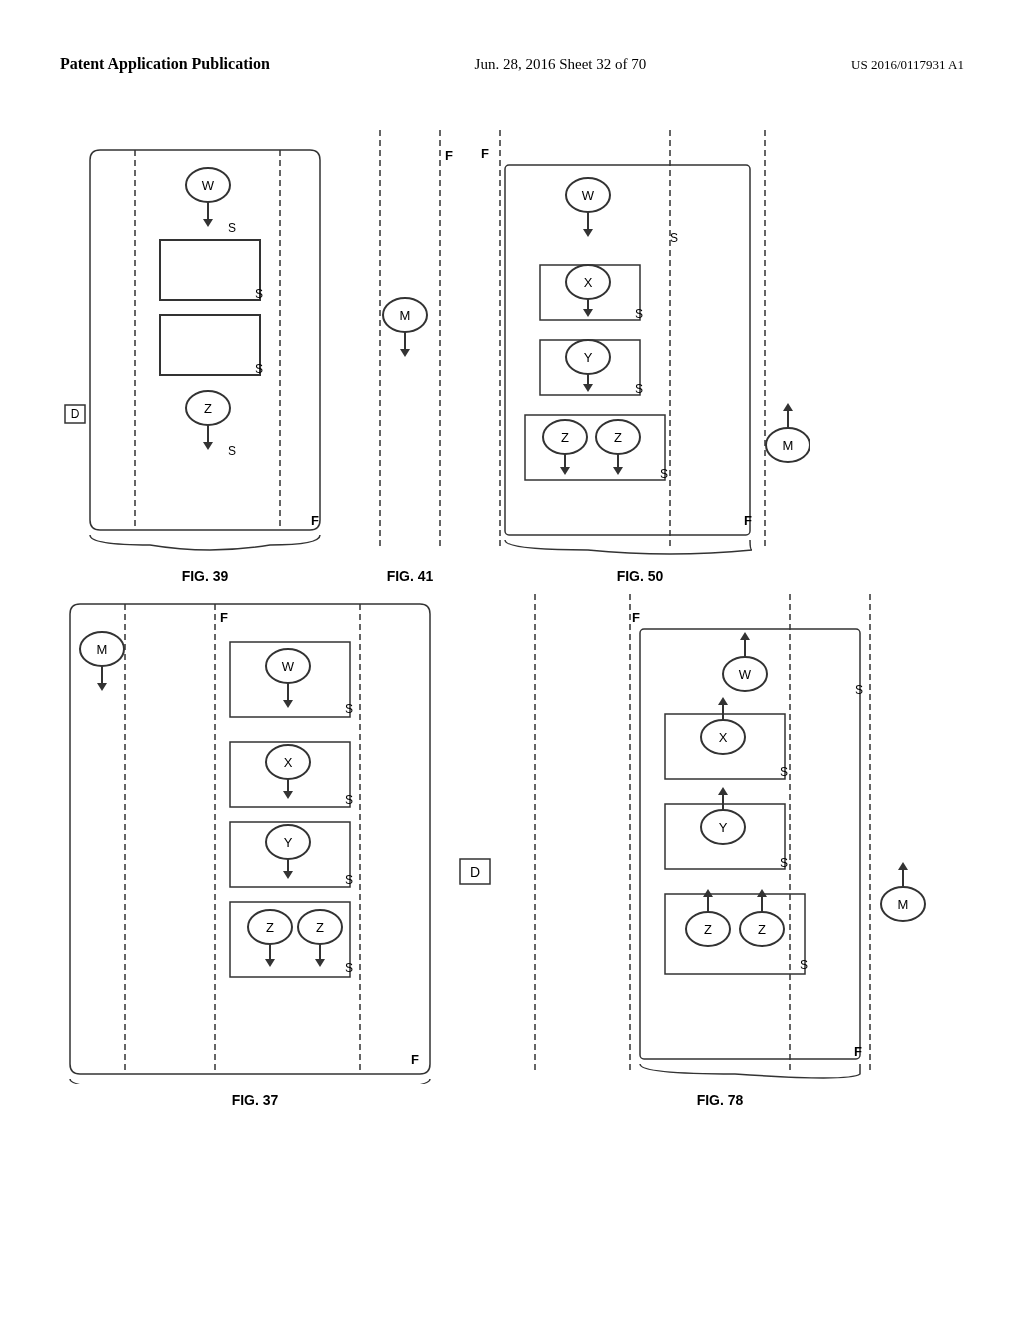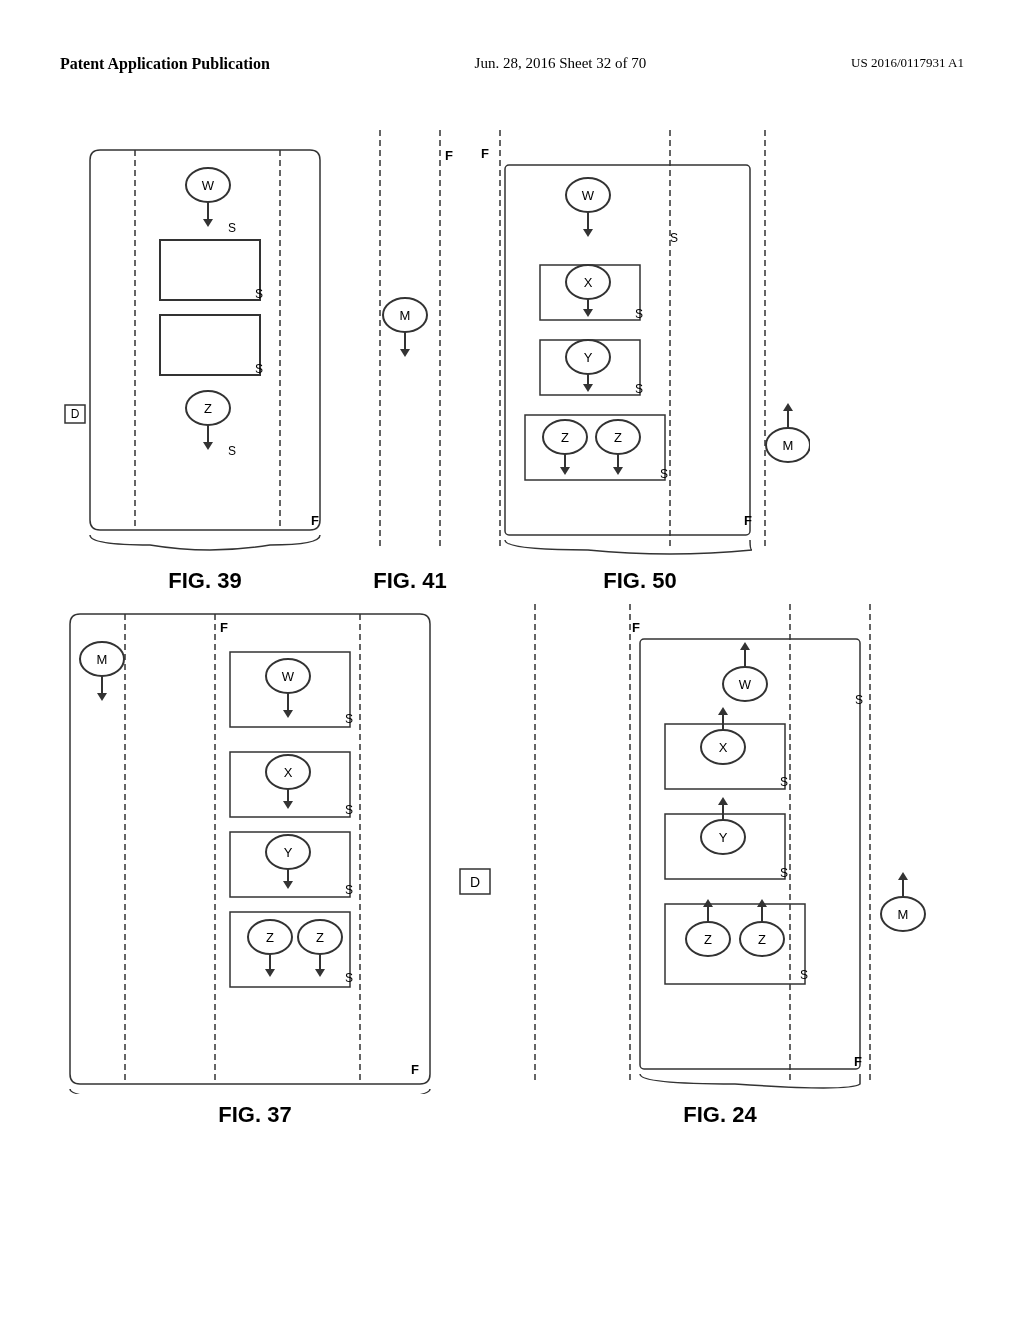--- a/index.html
+++ b/index.html
@@ -12,40 +12,40 @@
       position: relative;
     }
 
     .page-header {
       position: absolute;
       top: 55px;
       left: 60px;
       right: 60px;
       display: flex;
       justify-content: space-between;
-      align-items: flex-start;
+      align-items: flex-end;
       font-size: 15px;
     }
 
     .header-left { font-weight: bold; font-size: 16px; }
     .header-center { font-size: 15px; }
     .header-right { font-size: 13px; }
 
     .main-content {
       position: absolute;
       top: 130px;
       left: 60px;
       right: 60px;
       bottom: 40px;
     }
 
     .fig-label {
       font-family: Arial, Helvetica, sans-serif;
       font-weight: bold;
-      font-size: 22px;
+      font-size: 14px;
       text-align: right;
       margin-top: 8px;
     }
 
     
     svg text {
       font-family: Arial, Helvetica, sans-serif;
     }
 
     .fig-block {
@@ -293,18 +293,18 @@
 
         <text x="348" y="462" text-anchor="middle" font-size="13" font-family="Arial" font-weight="bold">F</text>
 
         <ellipse cx="393" cy="310" rx="22" ry="17" fill="none" stroke="#333" stroke-width="2"></ellipse>
         <text x="393" y="315" text-anchor="middle" font-size="13" font-family="Arial">M</text>
         <line x1="393" y1="293" x2="393" y2="273" stroke="#333" stroke-width="2"></line>
         <polygon points="388,276 398,276 393,268" fill="#333"></polygon>
 
         <path d="M 130 470 Q 130 480 225 480 Q 340 488 350 480 Q 350 480 350 470" fill="none" stroke="#333" stroke-width="1.5"></path>
       </svg>
-      <div class="fig-label">FIG. 24</div>
+      <div class="fig-label">FIG. 78</div>
     </div>
 
   </div>
 
 </div>
 
 </body></html>

